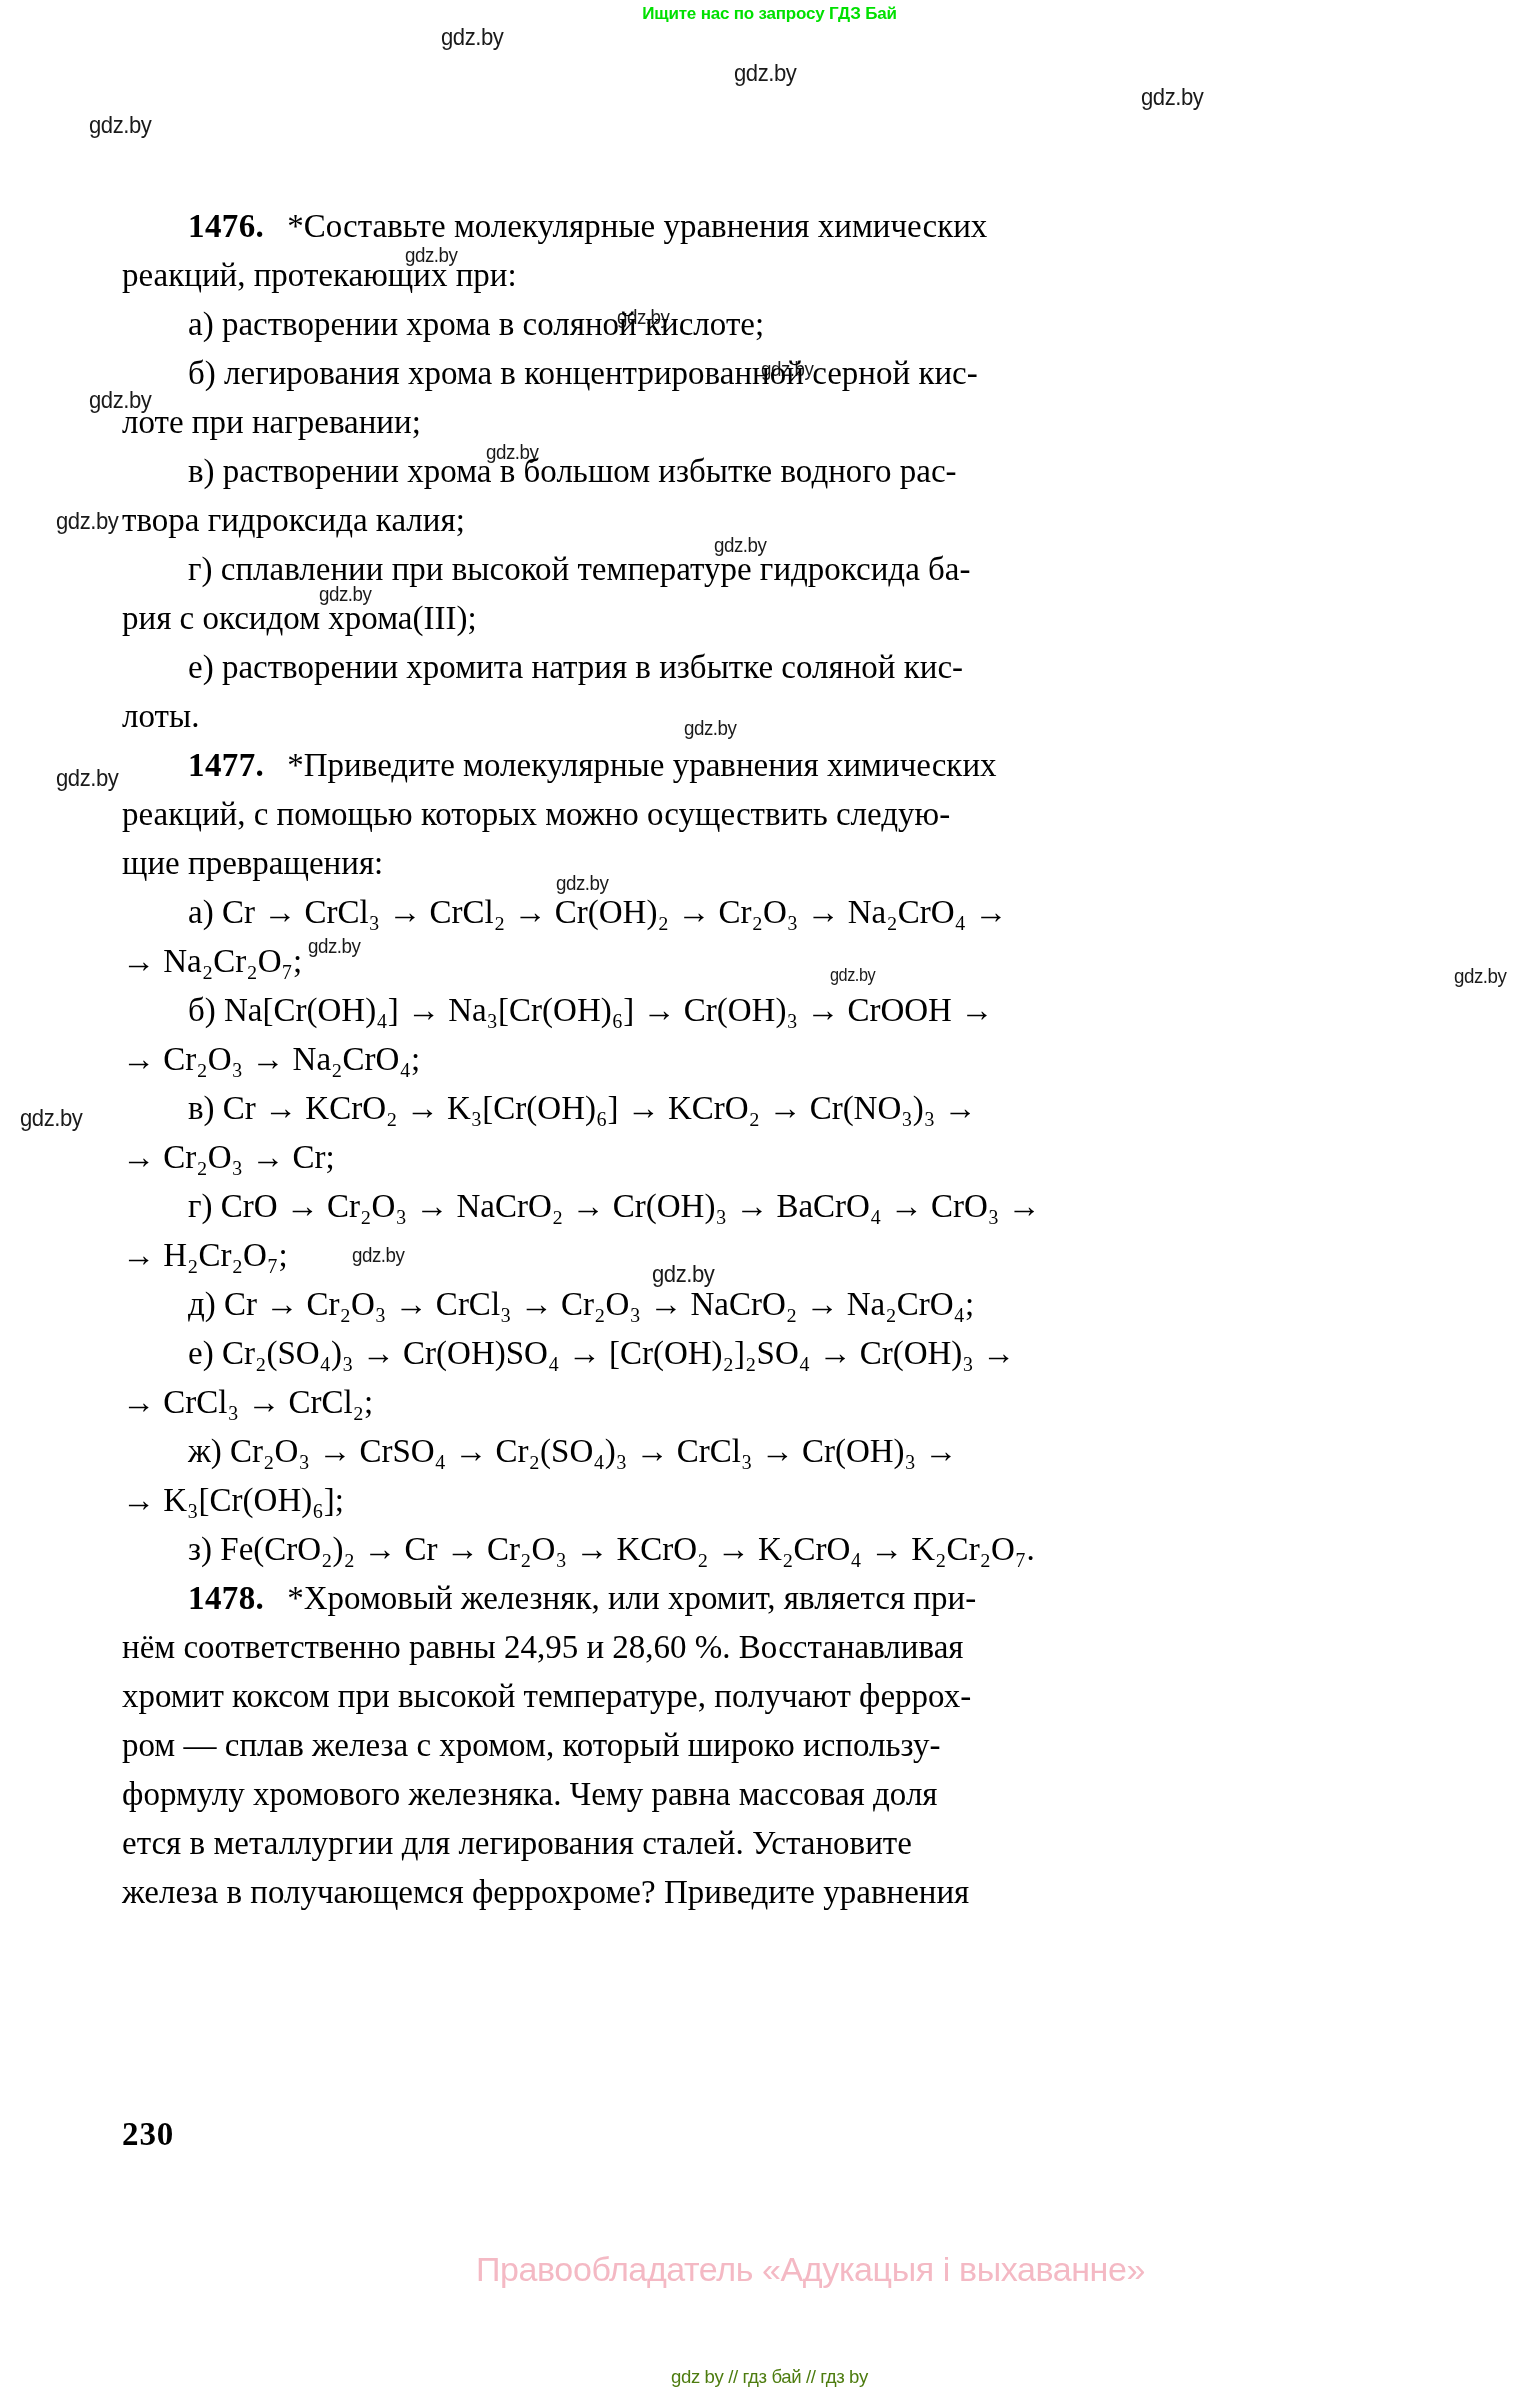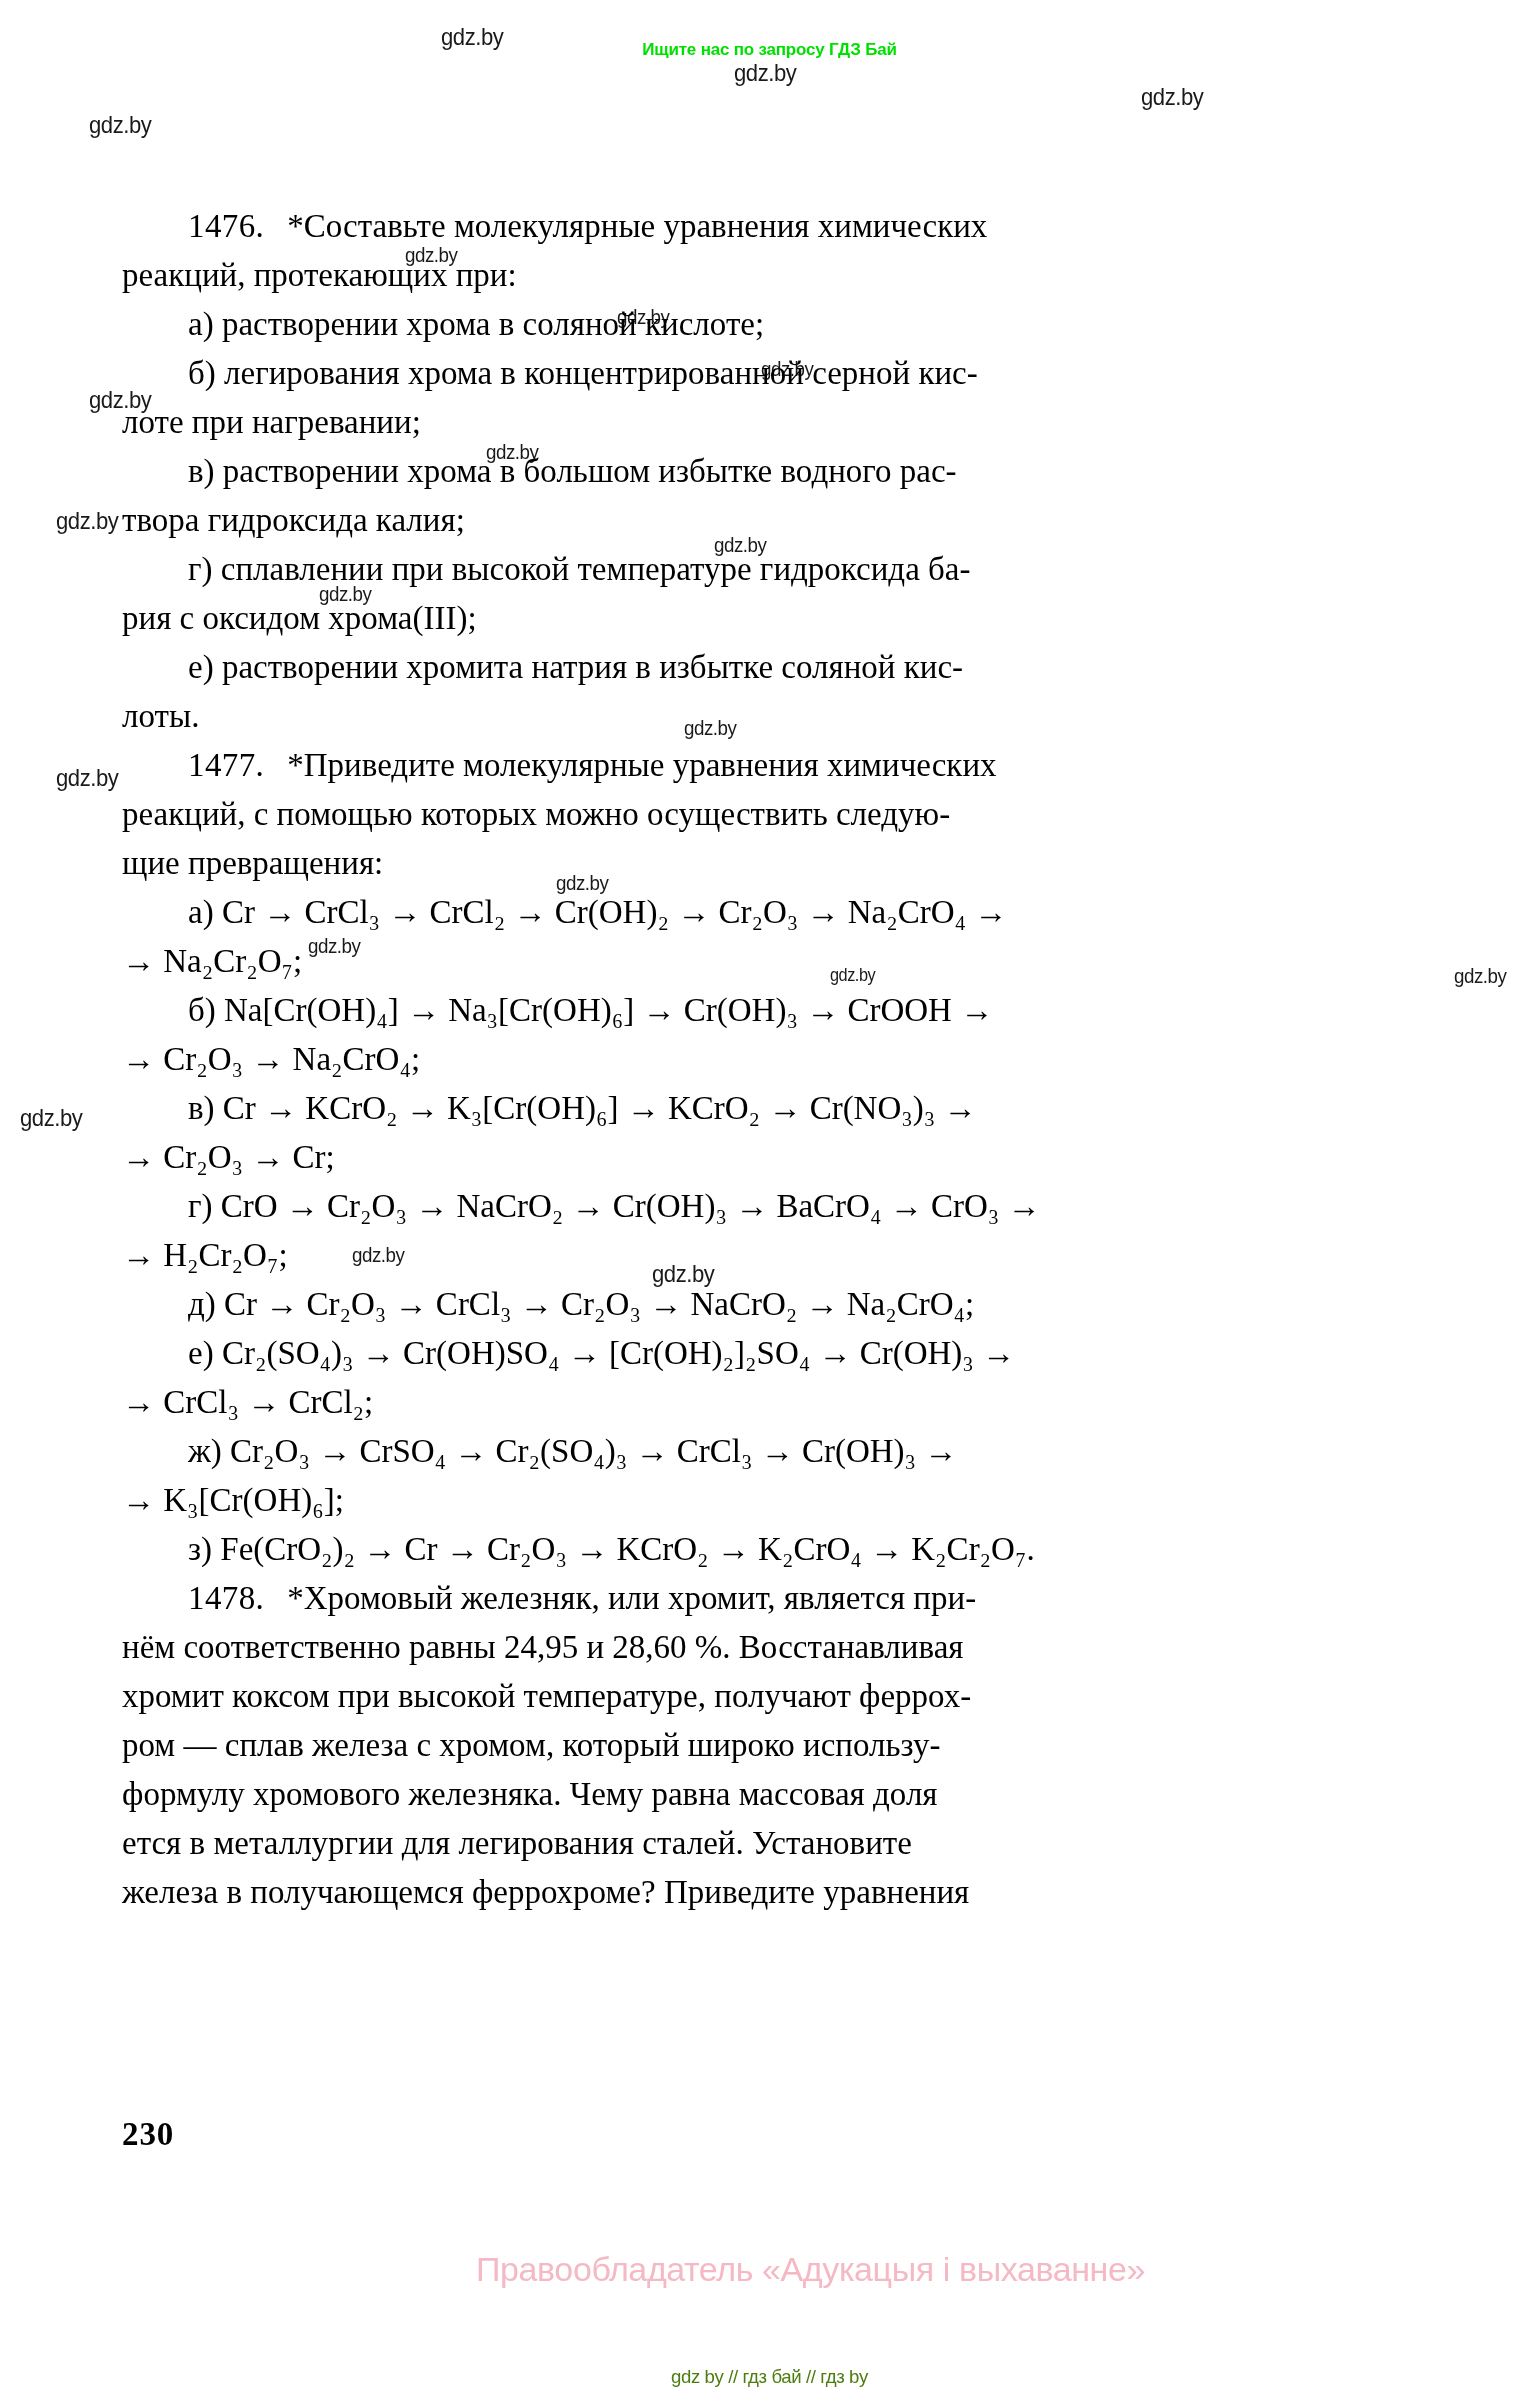--- a/index.html
+++ b/index.html
@@ -53,21 +53,21 @@
     width: 1298px;
   }
   .ln {
     font-size: 33px;
     line-height: 49px;
     white-space: nowrap;
     letter-spacing: 0px;
   }
   .indent { padding-left: 66px; }
   .num {
-    font-weight: 400;
+    font-weight: 700;
     letter-spacing: 0.4px;
     margin-top: 43px;
   }
   .spw { display: inline-block; width: 23px; }
 
   
   .page-number {
     position: absolute;
     left: 122px;
     top: 2116px;
@@ -99,21 +99,21 @@
     font-size: 18.6px;
     color: #2b39d6;
     letter-spacing: -0.4px;
   }
 </style>
 </head>
 <body>
 
 <div class="page">
 
-  <div class="promo-banner" style="color: rgb(0, 224, 0); margin-top: 36px;">Ищите нас по запросу ГДЗ Бай</div>
+  <div class="promo-banner" style="color: rgb(0, 224, 0);">Ищите нас по запросу ГДЗ Бай</div>
 
   <div id="watermark-layer">
       <div class="wm" style="left: 441px; top: 23px;">gdz.by</div>
       <div class="wm" style="left: 734px; top: 59px;">gdz.by</div>
       <div class="wm" style="left: 1141px; top: 83px;">gdz.by</div>
       <div class="wm" style="left: 89px; top: 111px;">gdz.by</div>
       <div class="wm wm-sm" style="left: 405px; top: 244px;">gdz.by</div>
       <div class="wm wm-sm" style="left: 617px; top: 306px;">gdz.by</div>
       <div class="wm wm-sm" style="left: 761px; top: 358px;">gdz.by</div>
       <div class="wm" style="left: 89px; top: 386px;">gdz.by</div>

